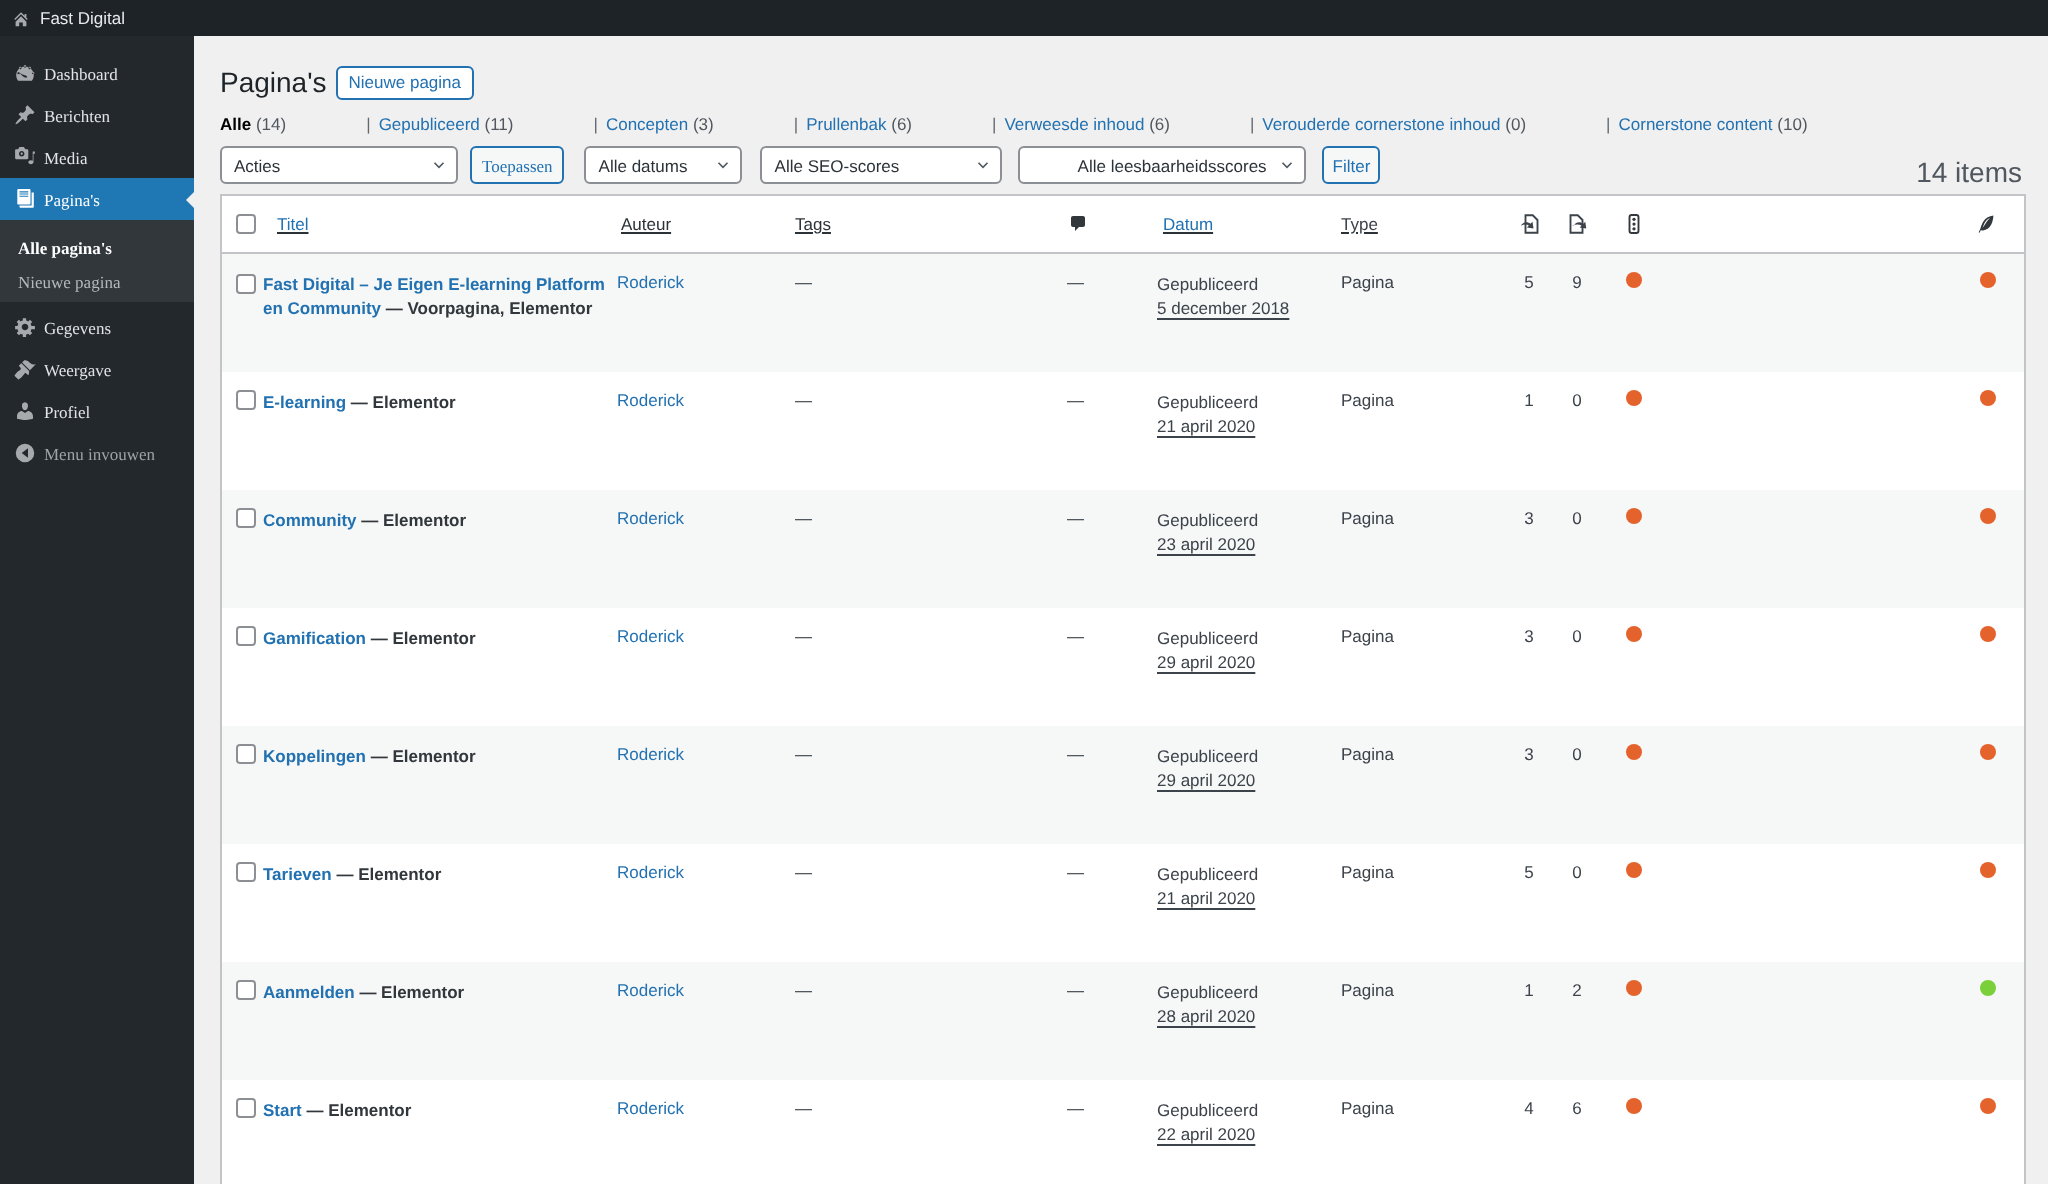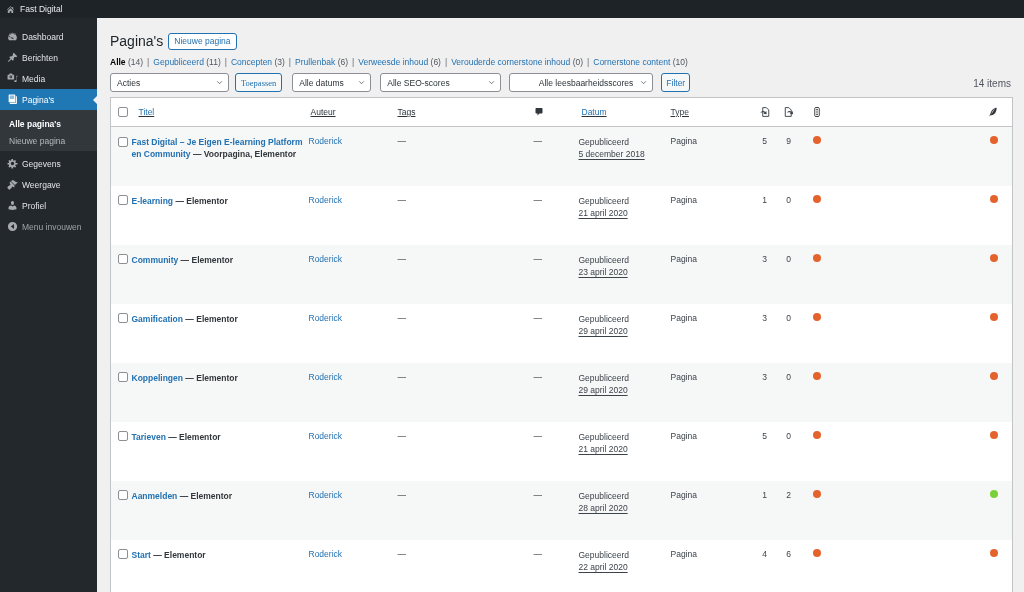--- a/index.html
+++ b/index.html
@@ -22,21 +22,21 @@
 }
 .ab-site { display:flex; align-items:center; gap:5px; padding:0 6px; height:100%; }
 .ab-icon { width:9px; height:9px; color:#a7aaad; }
 .ab-name { font-size:8.5px; color:#e8eaec; }
 
 
 .sidebar {
   position:absolute; left:0; top:18px; width:97px; height:574px;
   background:#23282d; z-index:20;
 }
-.menu { padding-top:8px; }
+.menu { padding-top:8px;font-family:Liberation Serif, serif; }
 .menu-item {
   height:21px; display:flex; align-items:center; gap:4px;
   padding-left:7px; cursor:pointer; position:relative;
 }
 .menu-icon { width:11px; height:11px; color:#a7aaad; flex:0 0 11px; }
 .menu-label { font-size:8.5px; color:#e2e4e7; white-space:nowrap; }
 .menu-item.active { background:#1f78b4; }
 .menu-item.active .menu-label { color:#fff; }
 .menu-item.active .menu-icon { color:#fff; }
 .menu-item.active::after {
@@ -71,21 +71,21 @@
   width:99px; height:17px; background:#fff; border:1px solid #8c8f94; border-radius:3px;
   font-size:8.5px; padding:0 4px; color:#2c3338; font-family:"Liberation Sans",sans-serif;
 }
 .search-btn {
   margin-left:4px; height:17px; padding:0 4px;
   background:#f6f7f7; border:1px solid #2271b1; border-radius:3px;
   color:#2271b1; font-size:8.5px; cursor:pointer; white-space:nowrap;
   font-family:"Liberation Sans",sans-serif;
 }
 .views { list-style:none; margin-top:7px; display:flex; align-items:center; font-size:8.5px; }
-.view-item { display:flex; align-items:flex-start; }
+.view-item { display:flex; align-items:flex-start;gap:36px; }
 .view-link { text-decoration:none; color:#2271b1; }
 .view-link.current .view-label { color:#000; font-weight:bold; }
 .view-link .view-count { color:#50575e; }
 .sep { color:#646970; margin:0 4px; }
 
 
 .tablenav { margin-top:6px; height:19px; display:flex; align-items:center; position:relative; }
 .fake-select {
   height:19px; background:#fff; border:1px solid #8c8f94; border-radius:3px;
   display:flex; align-items:center; justify-content:space-between;
@@ -95,21 +95,21 @@
 .btn-secondary {
   height:19px; padding:0 5px; background:#f6f7f7; border:1px solid #2271b1; border-radius:3px;
   color:#2271b1; font-size:8.5px; cursor:pointer; font-family:"Liberation Sans",sans-serif;
 }
 #bulk-select { width:119px; }
 #apply-btn { margin-left:6px;font-family:Liberation Serif, serif; }
 #date-select { margin-left:10px; width:79px; }
 #seo-select { margin-left:9px; width:121px; }
 #read-select { margin-left:8px; width:144px;justify-content:flex-end; }
 #filter-btn { margin-left:8px; padding:0 4px; }
-.items-count { position:absolute; right:2px; top:5px; font-size:10px; color:#50575e; }
+.items-count { position:absolute; right:2px; top:5px; font-size:14px; color:#50575e; }
 
 
 .list-table {
   width:903px; margin-top:5px; border-collapse:collapse;
   background:#fff; border:1px solid #c3c4c7;
   table-layout:fixed; font-size:8.5px;
 }
 .list-table thead th { height:29px; border-bottom:1px solid #c3c4c7; }
 th { font-weight:400; text-align:left;text-decoration:underline; }
 .cell { padding:0 3px; vertical-align:middle; }

